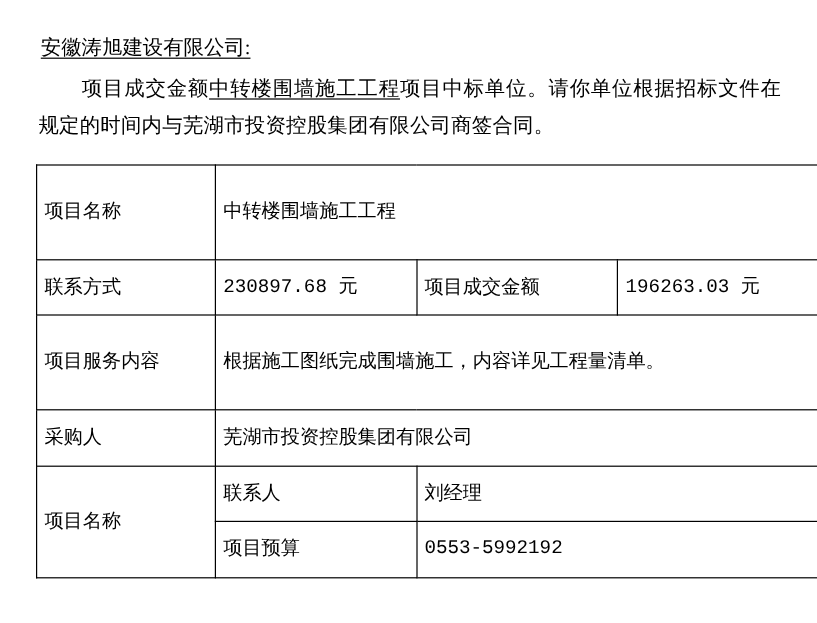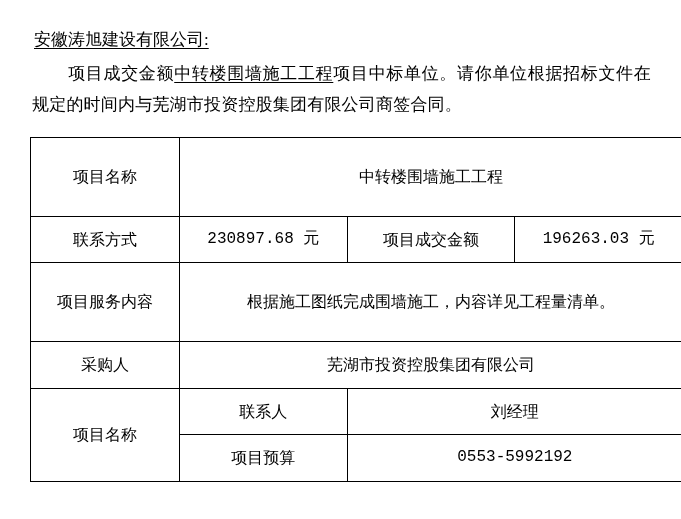--- a/index.html
+++ b/index.html
@@ -50,21 +50,20 @@
     border-collapse: collapse;
     width: 653px;
     margin: 16px 0 0 14px;
     table-layout: fixed;
   }
   table.info td {
     border: 1px solid #000000;
     font-size: 16px;
     padding: 10px 6px;
     vertical-align: middle;
-    text-align: center;
     line-height: 1.6;
   }
   td.label {
     width: 136px;
   }
   td.value-left {
     text-align: left;
     padding-left: 14px;
   }
   td.num {

